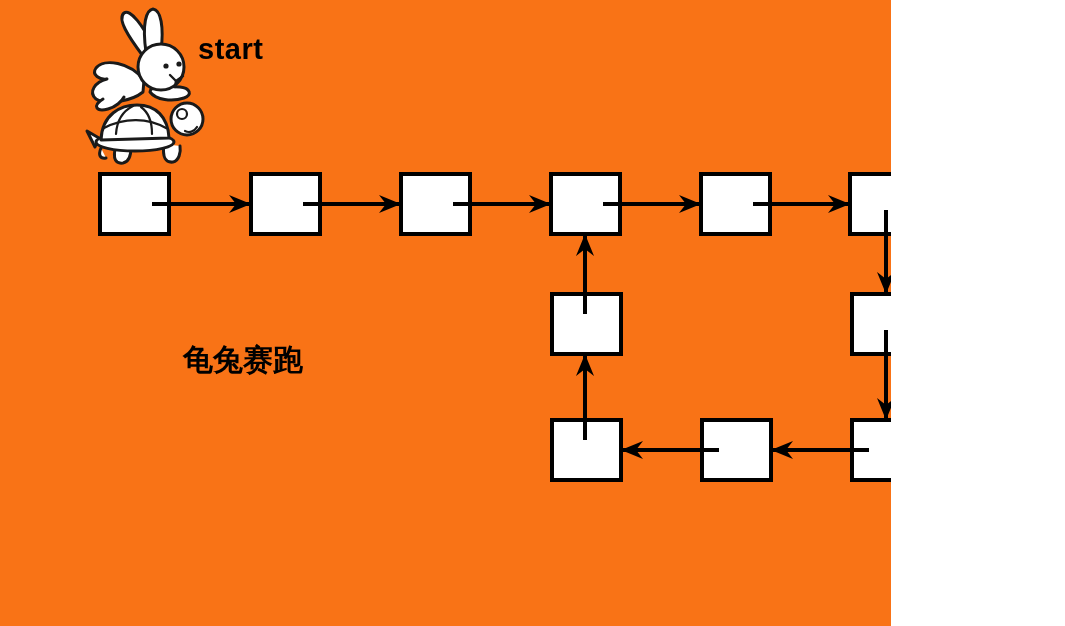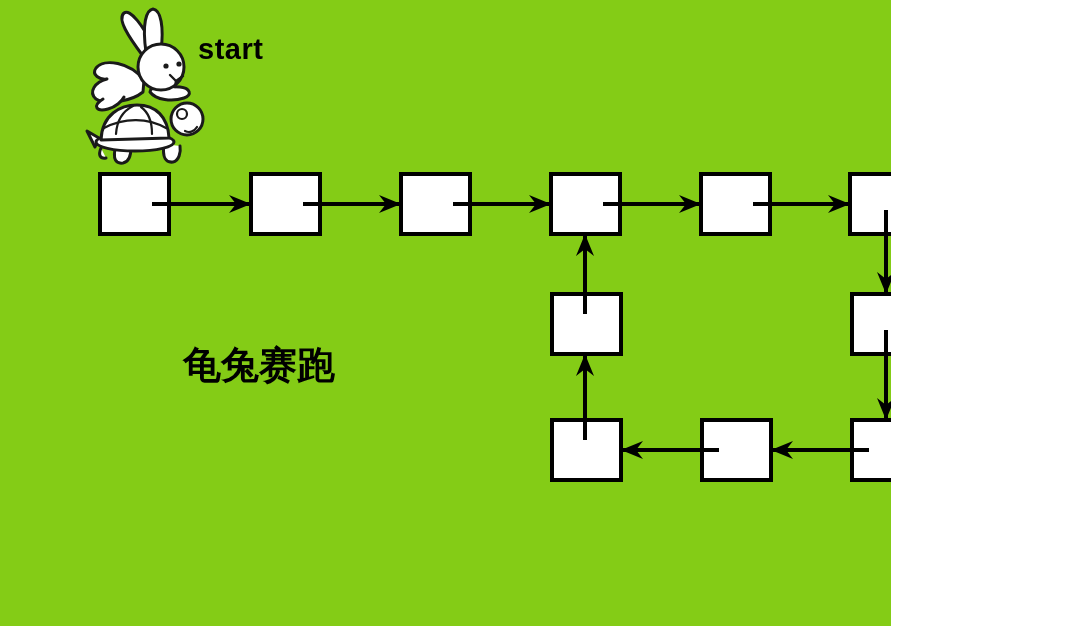--- a/index.html
+++ b/index.html
@@ -1,31 +1,31 @@
 <!DOCTYPE html>
 <html><head>
 <meta charset="utf-8">
 <style>
   html,body{margin:0;padding:0;background:#fff;}
   .stage{
     position:relative;
     width:891px;height:626px;
-    background:#84cc16;
+    background:#f97316;
     overflow:hidden;
     font-family:"Liberation Sans", sans-serif;
   }
   .stage svg{position:absolute;left:0;top:0;}
   .start-label{
     position:absolute;left:198px;top:33px;
     font-size:29px;font-weight:bold;color:#000;
     letter-spacing:0.5px;
   }
   .title-label{
     position:absolute;left:183px;top:340px;
-    font-size:38px;font-weight:bold;color:#000;
+    font-size:30px;font-weight:bold;color:#000;
   }
   .node-rect{fill:#ffffff;stroke-width:4px;}
   .edge-line{stroke-width:4px;fill:none;}
   .animal{stroke-width:3px;stroke-linecap:round;stroke-linejoin:round;}
 </style>
 </head>
 <body>
 
 <div class="stage">
 

